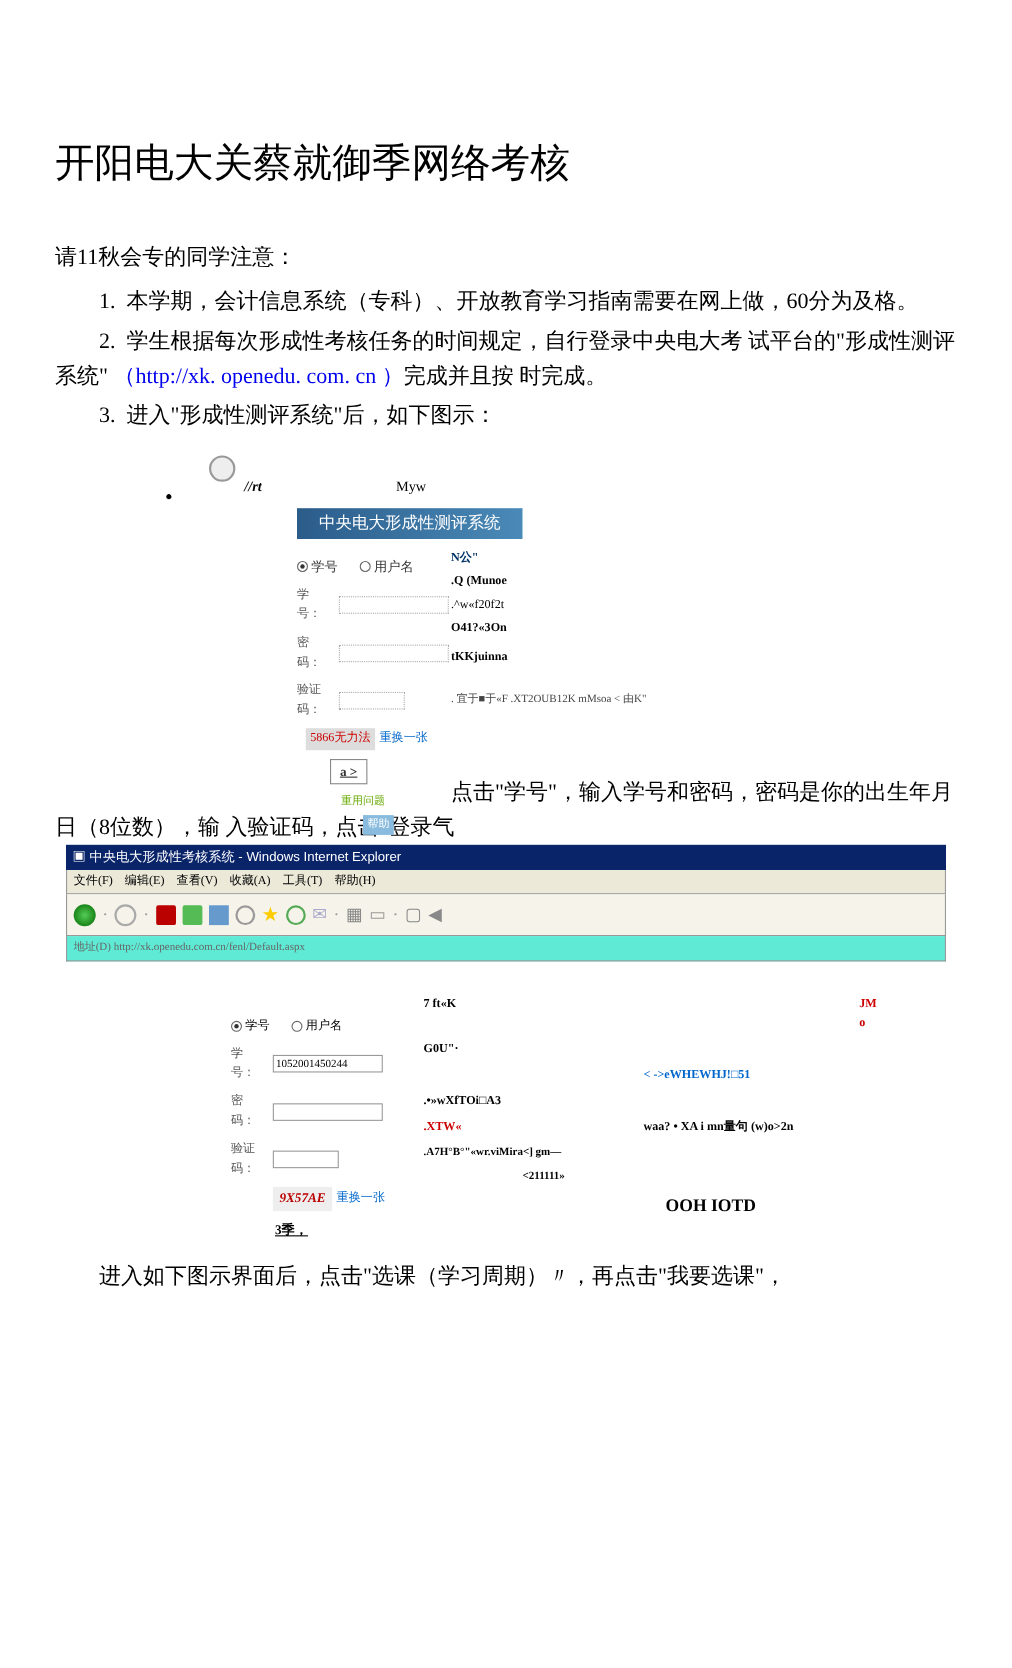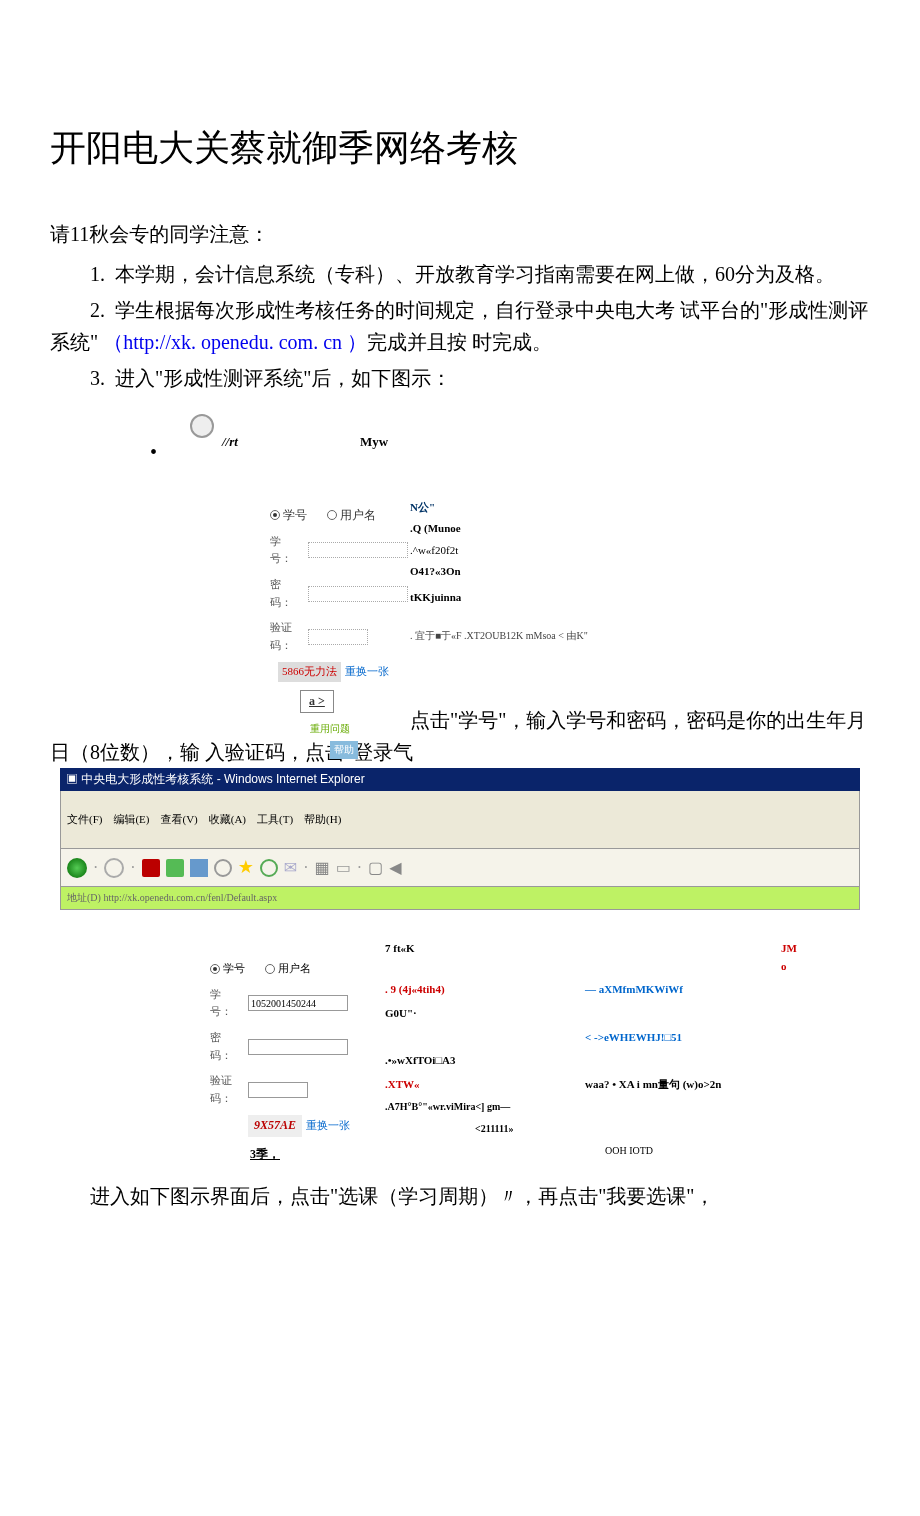--- a/index.html
+++ b/index.html
@@ -62,21 +62,21 @@
       top: 18px;
       font-size: 13px;
       font-style: italic;
       font-weight: bold;
     }
     .myw {
       position: absolute;
       left: 200px;
       top: 18px;
       font-size: 13px;
-      font-weight: bold;
+      font-weight: normal;
     }
     .banner {
       position: absolute;
       left: 110px;
       top: 48px;
       width: 205px;
       height: 28px;
       background: linear-gradient(to right, #2b5c8a, #4a8ab8);
       color: #fff;
       font-size: 15px;
@@ -187,21 +187,21 @@
     .ie-title {
       background: #0a246a;
       color: #fff;
       font-size: 12px;
       padding: 2px 6px;
       font-family: "SimSun", sans-serif;
     }
     .ie-menu {
       background: #ece9d8;
       font-size: 11px;
-      padding: 20px 6px;
+      padding: 2px 6px;
       border: 1px solid #999;
       border-top: none;
     }
     .ie-toolbar {
       background: #f5f3ea;
       padding: 4px 6px;
       border: 1px solid #999;
       border-top: none;
       display: flex;
       gap: 6px;
@@ -215,21 +215,21 @@
     }
     .tb-back { background: radial-gradient(#5c5, #060); }
     .tb-fwd { border: 2px solid #aaa; }
     .tb-sq { width: 18px; height: 18px; background: #b00; border-radius: 2px; }
     .tb-r { width: 18px; height: 18px; background: #5b5; border-radius: 2px; }
     .tb-home { width: 18px; height: 18px; background: #69c; }
     .tb-search { width: 18px; height: 18px; border: 2px solid #999; border-radius: 50%; }
     .tb-star { color: #fc0; font-size: 18px; }
     .tb-clock { width: 18px; height: 18px; border: 2px solid #5a5; border-radius: 50%; }
     .ie-addr {
-      background: #bef264;
+      background: #5eead4;
       font-size: 10px;
       padding: 3px 6px;
       border: 1px solid #999;
       border-top: none;
       color: #666;
     }
     .screenshot2 {
       margin: 30px auto 10px 60px;
       position: relative;
       width: 700px;
@@ -292,20 +292,21 @@
 
 <p class="para">
   <span class="num">3.</span><span>进入"形成性测评系统"后，如下图示：</span>
 </p>
 
 <div class="screenshot1">
   <span class="bullet">•</span>
   <span class="nav-circle"></span>
   <span class="irt">//rt</span>
   <span class="myw">Myw</span>
+  <div class="banner">中央电大形成性测评系统</div>
 
   <div class="login-area">
     <div class="login-row">
       <span class="radio checked"></span>
         <span>学号</span>
       <span style="width:20px"></span>
       <span class="radio"></span>
         <span>用户名</span>
     </div>
     <div class="login-row">
@@ -403,24 +404,20 @@
     </div>
   </div>
 
   <div class="ss2-right">
     <div class="row">
       <span class="c1" style="font-weight:bold">7 ft«K</span>
       <span class="c2"></span>
       <span class="jmo">JM o</span>
     </div>
     <div class="row">
-      <span class="c1 red" style="font-weight:bold">. 9 (4j«4tih4)</span>
-      <span class="c2 blue">— aXMfmMKWiWf</span>
-    </div>
-    <div class="row">
       <span class="c1" style="font-weight:bold">G0U"·</span>
       <span class="c2"></span>
     </div>
     <div class="row">
       <span class="c1"></span>
       <span class="c2 blue">&lt; -&gt;eWHEWHJ!□51</span>
     </div>
     <div class="row">
       <span class="c1" style="font-weight:bold">.•»wXfTOi□A3</span>
     </div>
@@ -428,18 +425,18 @@
       <span class="c1 red" style="font-weight:bold">.XTW«</span>
       <span class="c2" style="font-weight:bold">waa? • XA i mn量句 (w)o&gt;2n</span>
     </div>
     <div class="row">
       <span style="font-weight:bold;font-size:10px">.A7H°B°"«wr.viMira&lt;] gm—</span>
     </div>
     <div class="row" style="margin-left:90px">
       <span style="font-weight:bold;font-size:10px">&lt;211111»</span>
     </div>
     <div class="row" style="margin-left:220px">
-      <span style="font-weight:normal;font-size:10px">OOH IOTD</span>
+      <span style="font-weight:bold;font-size:16px">OOH IOTD</span>
     </div>
   </div>
 </div>
 
 <p class="para">进入如下图示界面后，点击"选课（学习周期）〃，再点击"我要选课"，</p>
 
 </body></html>

